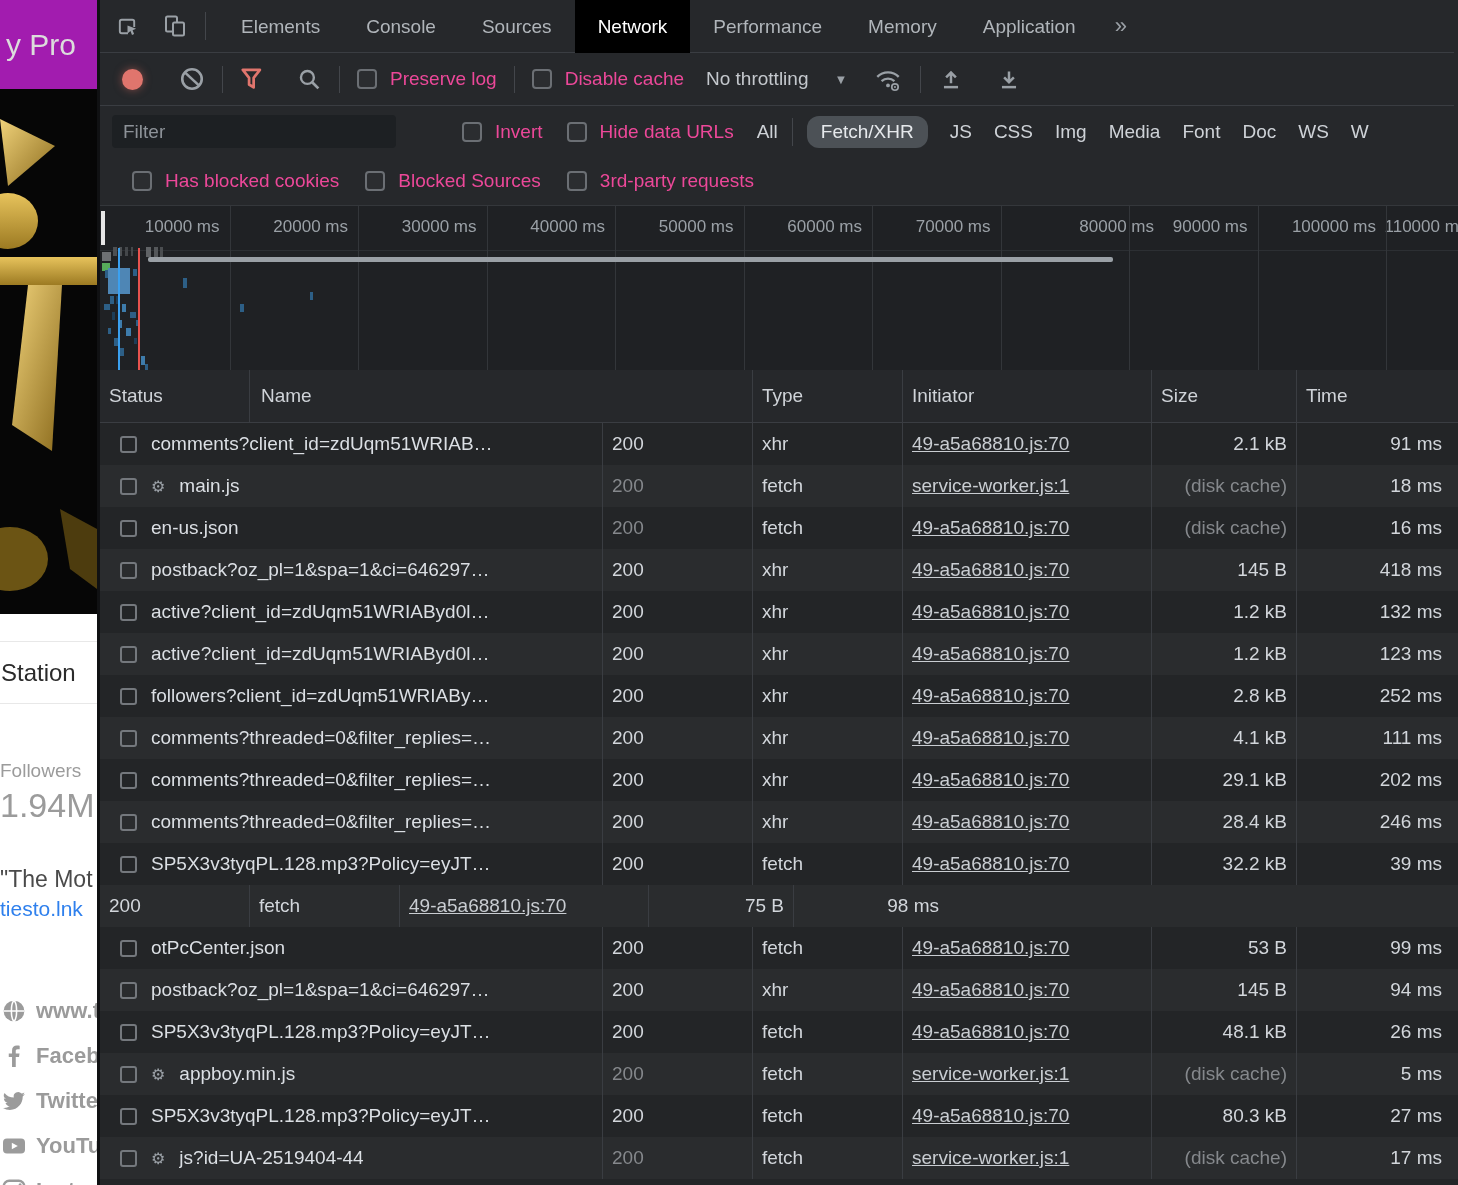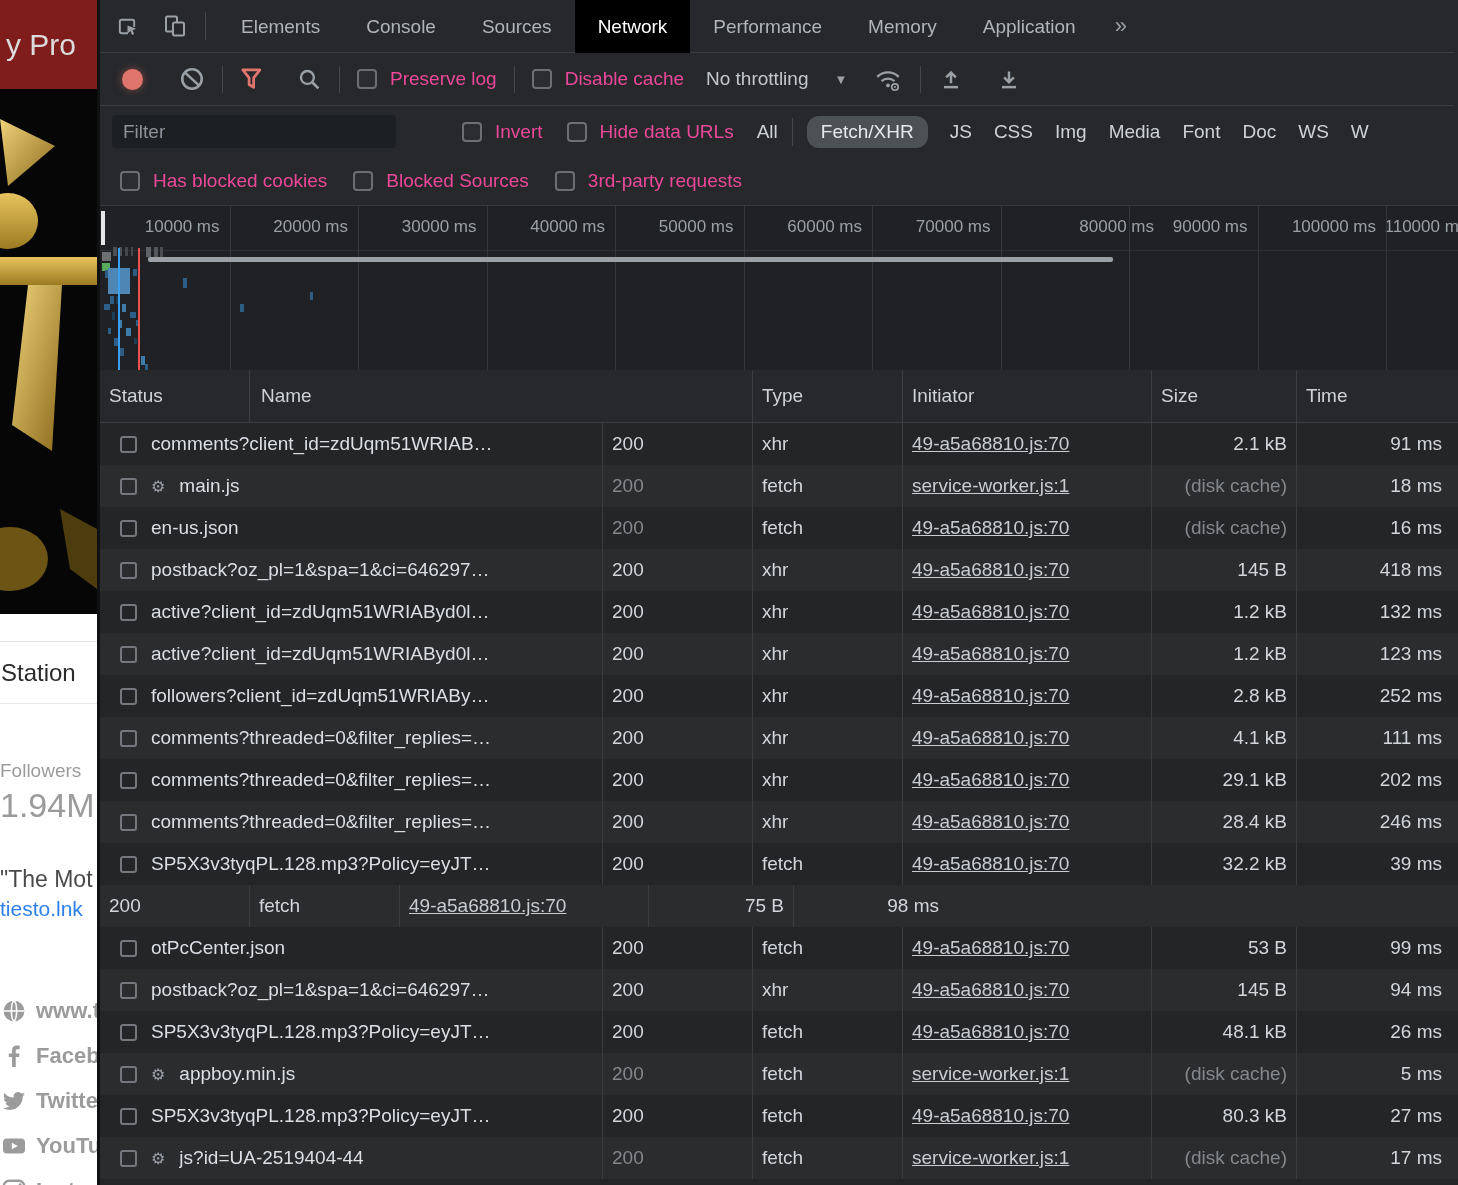--- a/index.html
+++ b/index.html
@@ -1,21 +1,21 @@
 <!DOCTYPE html>
 <html><head>
 <meta charset="utf-8">
 <style>
   html,body{margin:0;padding:0;background:#111;}
   .screen{position:relative;width:1458px;height:1185px;overflow:hidden;background:#26282b;
           font-family:"Liberation Sans", sans-serif; -webkit-font-smoothing:antialiased;}
 
   
   .page-left{position:absolute;left:0;top:0;width:97px;height:1185px;background:#fff;overflow:hidden;}
-  .site-header{height:89px;background:#7f1d1d;color:#dcdcdc;font-size:30px;display:flex;align-items:center;padding-left:6px;white-space:nowrap;}
+  .site-header{height:89px;background:#a21caf;color:#dcdcdc;font-size:30px;display:flex;align-items:center;padding-left:6px;white-space:nowrap;}
   .artwork{position:absolute;top:89px;left:0;width:97px;height:525px;background:#060606;}
   .station-row{position:absolute;top:641px;left:0;width:97px;height:63px;border-top:1px solid #e8e8e8;border-bottom:1px solid #e8e8e8;
                display:flex;align-items:center;font-size:24px;color:#2b2b2b;padding-left:1px;box-sizing:border-box;white-space:nowrap;}
   .followers-label{position:absolute;top:760px;left:0;font-size:19px;color:#9b9b9b;white-space:nowrap;}
   .followers-count{position:absolute;top:786px;left:0;font-size:34px;color:#9b9b9b;white-space:nowrap;}
   .bio-line{position:absolute;top:866px;left:0;font-size:23px;color:#4a4a4a;white-space:nowrap;}
   .bio-link{position:absolute;top:897px;left:0;font-size:21px;color:#2f80ed;white-space:nowrap;cursor:pointer;}
   .social{position:absolute;top:988px;left:2px;width:97px;}
   .soc-item{display:flex;align-items:center;gap:10px;height:45px;color:#9b9b9b;font-size:22px;font-weight:bold;white-space:nowrap;cursor:pointer;}
   .soc-icon{width:24px;height:24px;flex:0 0 24px;display:inline-flex;}
@@ -47,21 +47,21 @@
   .filter-input{width:262px;height:33px;margin-left:12px;background:#1d2023;border:none;border-radius:4px;
                 color:#c6cacf;padding:0 11px;font-size:19px;font-family:"Liberation Sans",sans-serif;outline:none;}
   .filter-input::placeholder{color:#8d9298;}
   .fb-gap1{margin-left:66px;}
   .fb-gap2{margin-left:24px;}
   #type-chips{display:flex;align-items:center;margin-left:12px;}
   .chip{color:#ced2d7;font-size:19px;margin:0 11px;cursor:pointer;white-space:nowrap;}
   .chip-active{background:#4c5156;border-radius:12px;padding:5px 14px;color:#e6e9ec;}
   .vsep2{width:1px;height:28px;background:#43464b;margin:0 3px;}
 
-  .cookiebar{height:47px;display:flex;align-items:center;font-size:19px;}
+  .cookiebar{height:47px;display:flex;align-items:center;font-size:19px;margin-left:12px;}
   .flag-item{display:flex;align-items:center;margin-left:20px;margin-right:6px;}
 
   .overview{position:absolute;top:205px;left:0;width:1358px;height:164px;background:#1f2124;
             border-top:1px solid #34373b;border-bottom:1px solid #34373b;overflow:hidden;box-sizing:content-box;cursor:pointer;}
   .ruler{position:absolute;top:0;left:0;height:45px;width:100%;border-bottom:1px solid #2c2f33;box-sizing:border-box;}
   .tick-label{position:absolute;top:11px;font-size:17px;color:#9aa0a6;white-space:nowrap;}
   .gridline{position:absolute;top:0;bottom:0;width:1px;background:#33363a;}
   .ovbar{position:absolute;}
   .marker{position:absolute;top:42px;bottom:0;width:2px;}
   #long-bar{position:absolute;border-radius:2px;}

